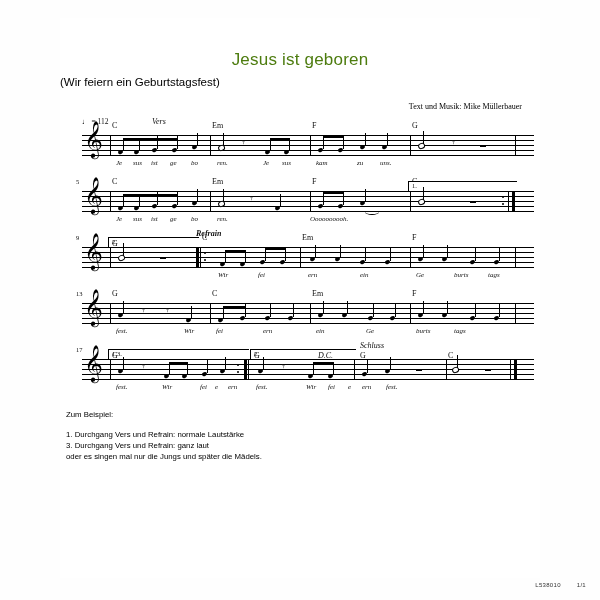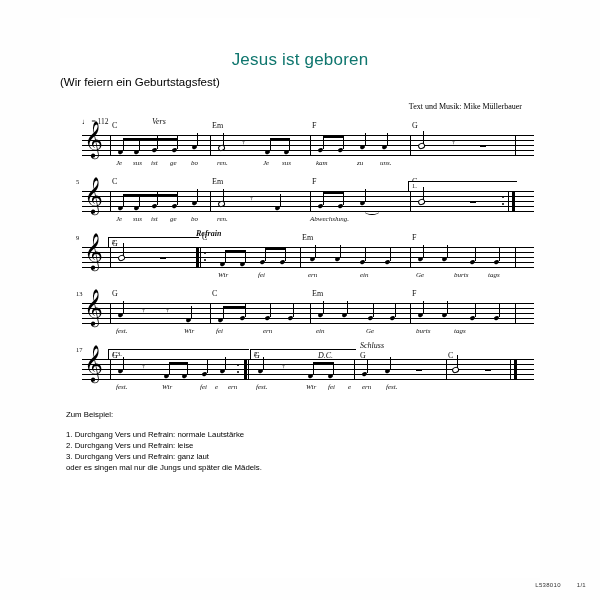--- a/index.html
+++ b/index.html
@@ -32,21 +32,21 @@
   }
 
   
   .title {
     text-align: center;
     font-family: "Liberation Sans", sans-serif;
     font-size: 17px;
     font-weight: normal;
     letter-spacing: 0.2px;
     margin-top: 32px;
-    color: #0f766e;
+    color: #4d7c0f;
   }
   .subtitle {
     text-align: left;
     font-family: "Liberation Sans", sans-serif;
     font-size: 11.5px;
     margin-top: 6px;
     color: #000;
   }
   .credit {
     text-align: right;
@@ -395,21 +395,21 @@
         <div class="note hollow" style="left:358px;top:24px;"></div>
           <div class="stem" style="left:363px;top:12px;"></div>
         <div class="restbar" style="left:410px;top:26px;"></div>
 
         <div class="lyric" style="left:56px;">Je</div>
         <div class="lyric" style="left:73px;">sus</div>
         <div class="lyric" style="left:91px;">ist</div>
         <div class="lyric" style="left:110px;">ge</div>
         <div class="lyric" style="left:131px;">bo</div>
         <div class="lyric" style="left:157px;">ren.</div>
-        <div class="lyric" style="left:250px;">Abwechslung.</div>
+        <div class="lyric" style="left:250px;">Oooooooooh.</div>
       </div>
 
       <div class="system">
         <div class="measure-no">9</div>
         <div class="staff">
           <div class="line l0"></div>
             <div class="line l1"></div>
             <div class="line l2"></div>
             <div class="line l3"></div>
             <div class="line l4"></div>
@@ -628,21 +628,20 @@
         <div class="lyric" style="left:302px;">ern</div>
         <div class="lyric" style="left:326px;">fest.</div>
       </div>
 
     </div>
 
     <div class="body-text">
       <p>Zum Beispiel:</p>
       <div class="list">
         <p>1. Durchgang Vers und Refrain: normale Lautstärke</p>
-        <p>2. Durchgang Vers und Refrain: leise</p>
         <p>3. Durchgang Vers und Refrain: ganz laut</p>
         <p>oder es singen mal nur die Jungs und später die Mädels.</p>
       </div>
     </div>
 
   </div>
 
   <div class="footer">
     <span>L538010</span>
     <span class="pg">1/1</span>

